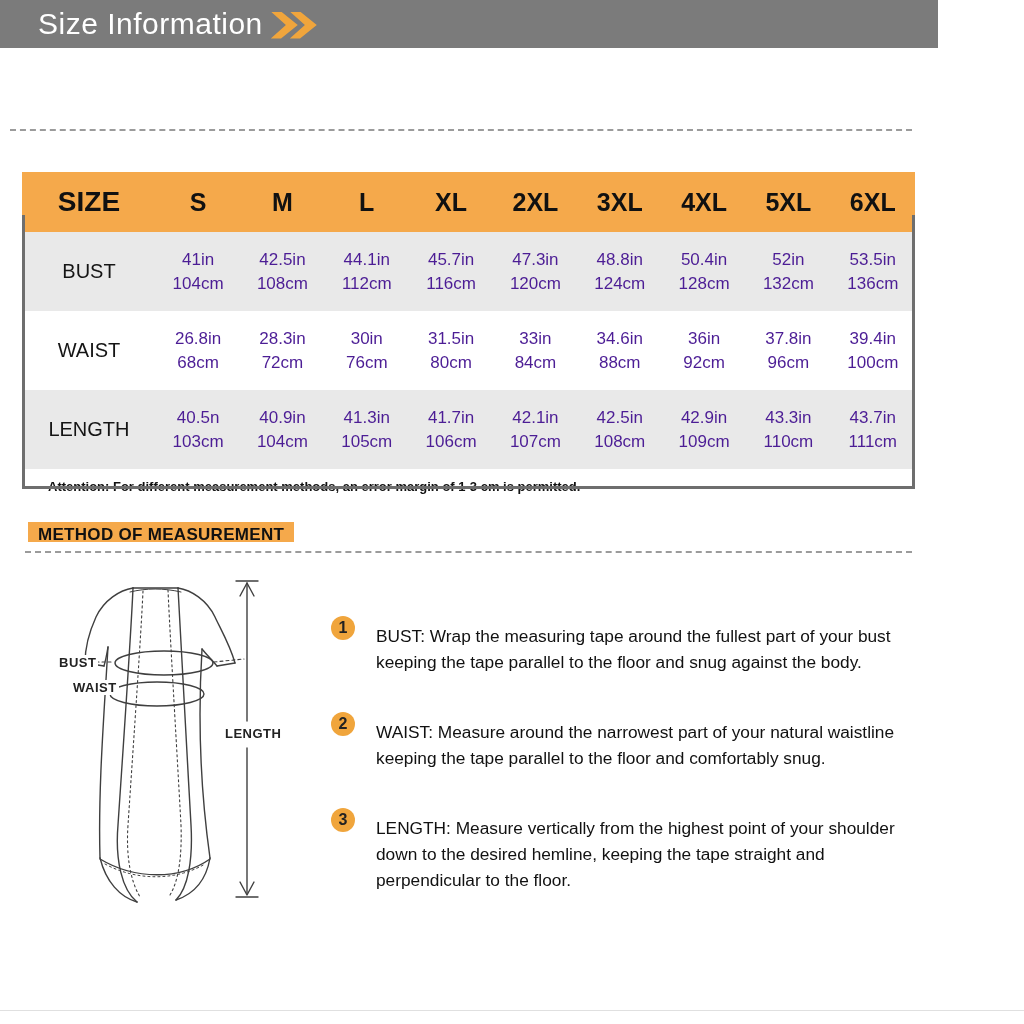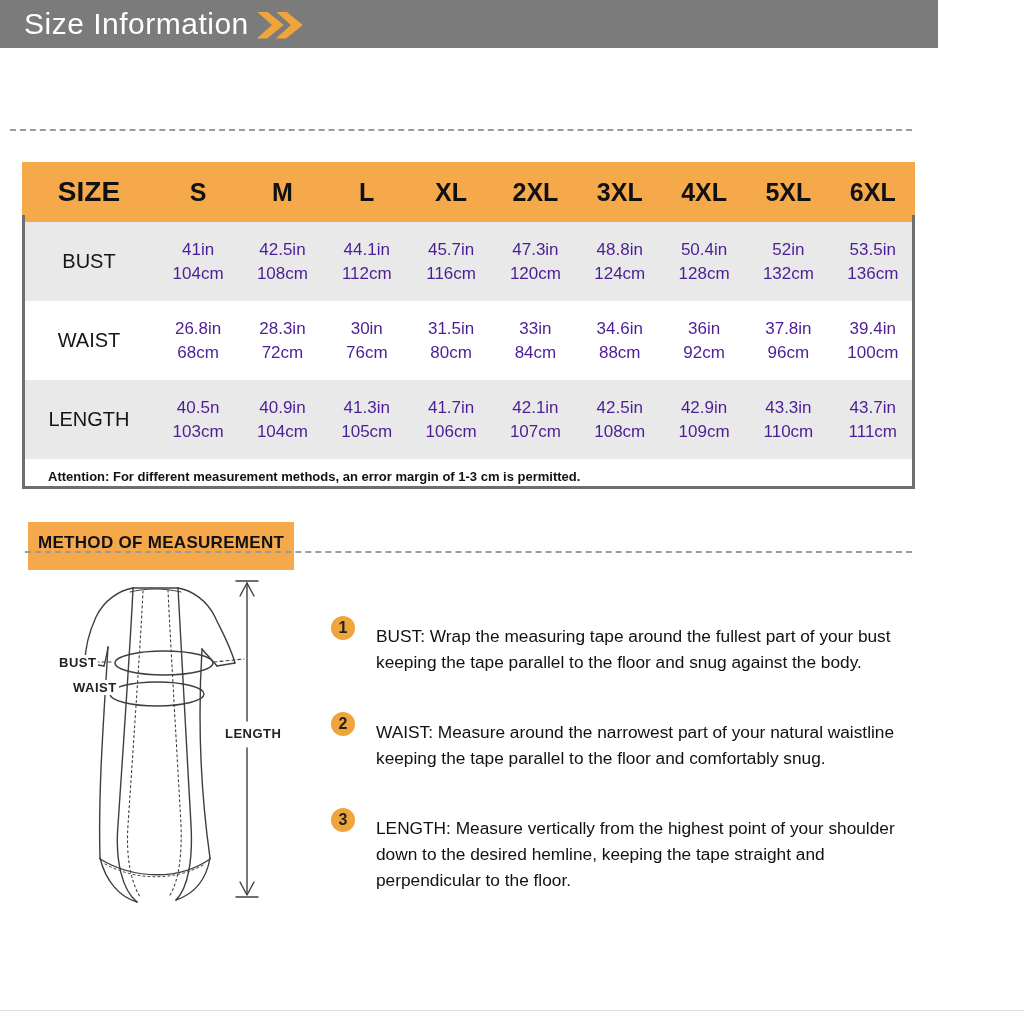--- a/index.html
+++ b/index.html
@@ -1,57 +1,57 @@
 <!DOCTYPE html>
 <html><head>
 <meta charset="utf-8">
 <style>
   html,body{margin:0;padding:0;background:#fff;}
   .page{position:relative;width:1024px;height:1024px;background:#fff;overflow:hidden;
         font-family:"Liberation Sans","DejaVu Sans",sans-serif;color:#1c1c1c;}
 
   
   .banner{position:absolute;left:0;top:0;width:938px;height:48px;background:#7b7b7b;
-          display:flex;align-items:center;padding-left:24px;box-sizing:border-box;gap:8px;}
+          display:flex;align-items:center;padding-left:38px;box-sizing:border-box;gap:8px;}
   .banner-title{color:#fff;font-size:30px;letter-spacing:0.5px;}
   .chevrons{display:flex;align-items:center;margin-top:2px;}
   .chev{display:inline-block;width:27px;height:27px;background:#f0a53c;
         clip-path:polygon(0 0,38% 0,100% 50%,38% 100%,0 100%,56% 50%);}
   .chev+.chev{margin-left:-8px;}
 
   
   .dash{position:absolute;border-top:2px dashed #9b9b9b;height:0;}
   .dash-top{left:10px;top:129px;width:902px;}
   .dash-method{left:25px;top:551px;width:887px;}
   .bottom-line{position:absolute;left:0;top:1010px;width:1024px;border-top:1px solid #e0e0e0;}
 
   
-  table.size{position:absolute;left:22px;top:162px;width:893px;border-collapse:collapse;
+  table.size{position:absolute;left:22px;top:172px;width:893px;border-collapse:collapse;
              table-layout:fixed;}
   table.size th,table.size td{text-align:center;vertical-align:middle;padding:0;}
   table.size thead th{background:#f5a94b;height:60px;font-size:25px;font-weight:700;color:#111;}
   table.size thead th.col-size{font-size:28px;}
   col.c-size{width:15%;}
   table.size tbody tr.meas{height:79px;}
   table.size tbody tr.meas:nth-child(odd) th,
   table.size tbody tr.meas:nth-child(odd) td{background:#e9e9e9;}
   table.size tbody tr.meas:nth-child(even) th,
   table.size tbody tr.meas:nth-child(even) td{background:#fff;}
   .row-label{font-size:20px;font-weight:400;color:#151515;}
   .cell-in,.cell-cm{display:block;font-size:17px;line-height:24px;color:#4c1d95;}
   tr.attention-row{height:34px;}
   tr.attention-row td{background:#fff;text-align:left;padding-left:26px;
                       font-size:13px;font-weight:600;color:#111;margin-top:28px;}
   .table-frame{position:absolute;left:22px;top:215px;width:893px;height:274px;box-sizing:border-box;
                border:3px solid #6e6e6e;border-top:none;pointer-events:none;}
 
   
-  .method-label{position:absolute;left:28px;top:522px;height:32px;line-height:26px;
+  .method-label{position:absolute;left:28px;top:522px;height:20px;line-height:26px;
                 background:#f5a94b;color:#111;font-size:17px;font-weight:700;
-                padding:8px 10px;letter-spacing:0.3px;}
+                padding:0 10px;letter-spacing:0.3px;}
 
   
   .diagram{position:absolute;left:40px;top:575px;width:240px;height:335px;}
   .diagram svg{position:absolute;left:0;top:0;}
   .diag-label{position:absolute;font-size:13px;font-weight:700;color:#222;letter-spacing:0.5px;
               background:#fff;padding:0 2px;}
   .lbl-bust{left:17px;top:80px;}
   .lbl-waist{left:31px;top:105px;}
   .lbl-length{left:183px;top:151px;}
 

